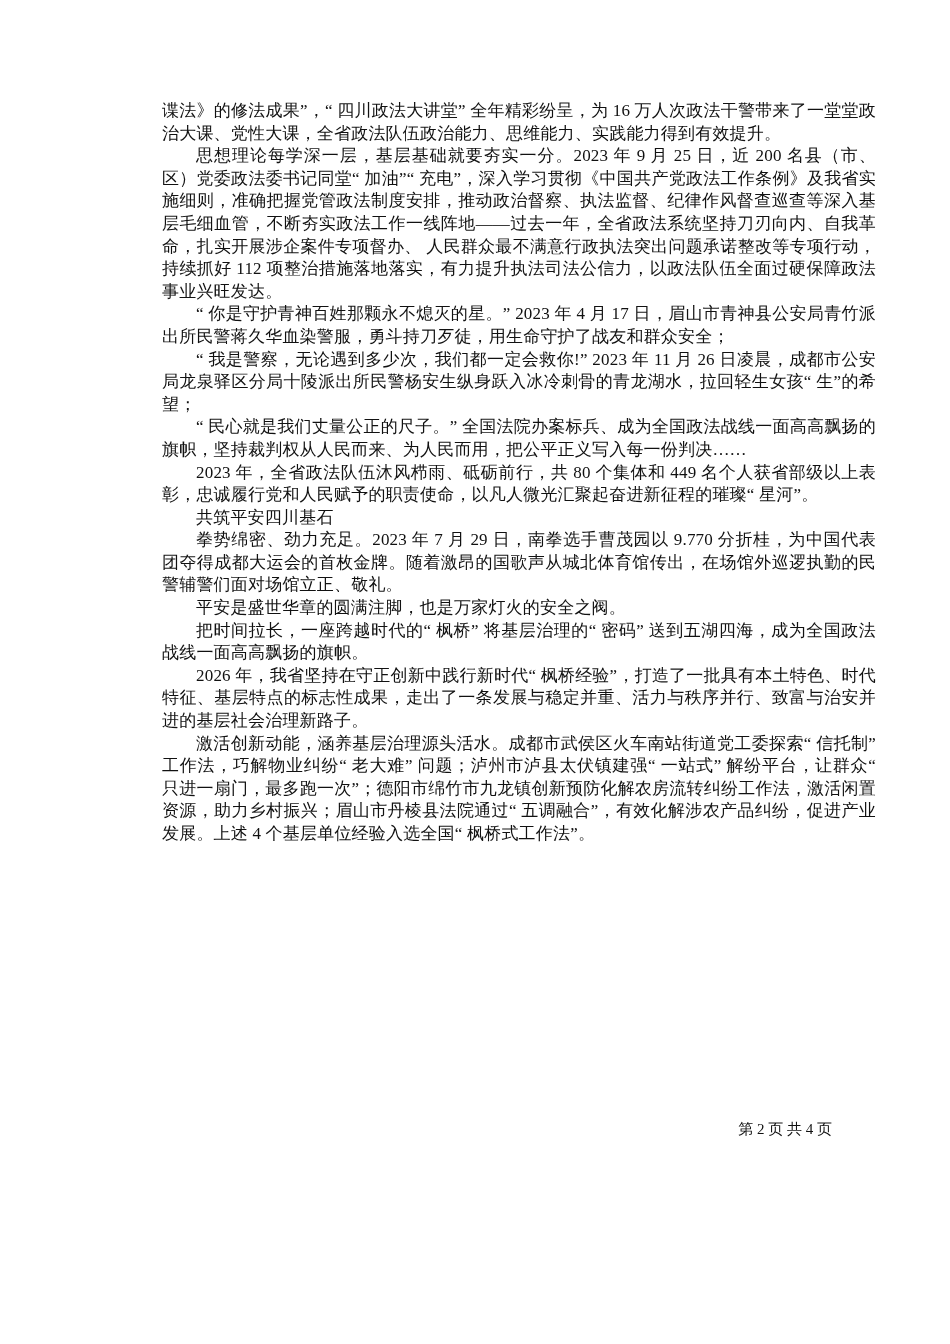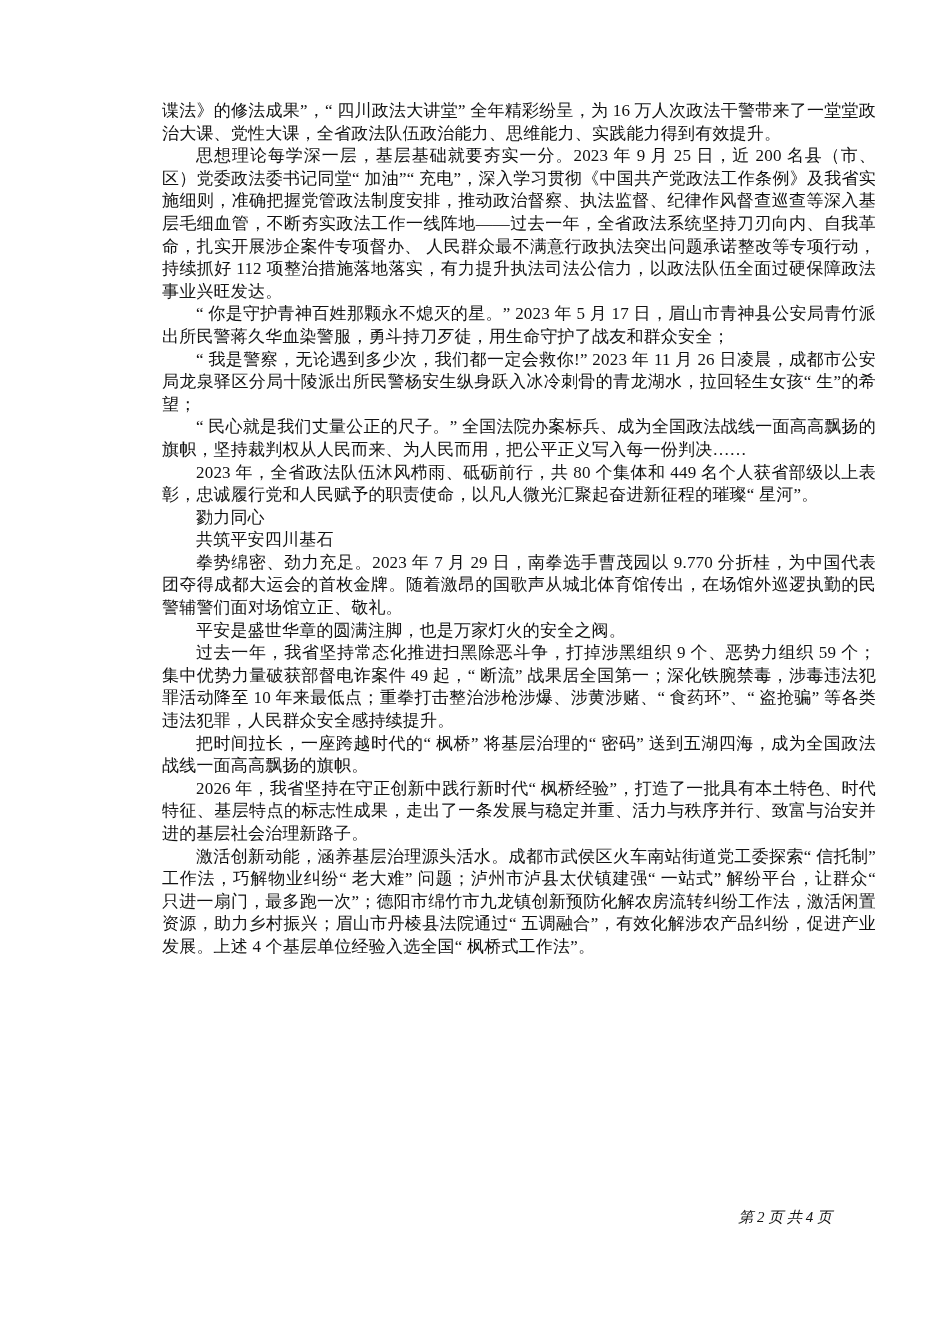--- a/index.html
+++ b/index.html
@@ -32,46 +32,43 @@
   .body-text p {
     margin: 0;
     padding: 0;
     text-indent: 2em;
   }
   .body-text p.no-indent {
     text-indent: 0;
   }
   .page-footer {
     position: absolute;
-    top: 1207px;
+    top: 1119px;
     right: 118px;
     font-size: 15px;
     line-height: 20px;
     color: #111111;
     text-align: right;
-    font-style: italic;
   }
 </style>
 </head>
 <body>
 
 <div class="page">
 
   <div class="body-text">
     <p class="no-indent">谍法》的修法成果”，“ 四川政法大讲堂” 全年精彩纷呈，为 16 万人次政法干警带来了一堂堂政治大课、党性大课，全省政法队伍政治能力、思维能力、实践能力得到有效提升。</p>
     <p>思想理论每学深一层，基层基础就要夯实一分。2023 年 9 月 25 日，近 200 名县（市、区）党委政法委书记同堂“ 加油”“ 充电”，深入学习贯彻《中国共产党政法工作条例》及我省实施细则，准确把握党管政法制度安排，推动政治督察、执法监督、纪律作风督查巡查等深入基层毛细血管，不断夯实政法工作一线阵地——过去一年，全省政法系统坚持刀刃向内、自我革命，扎实开展涉企案件专项督办、 人民群众最不满意行政执法突出问题承诺整改等专项行动， 持续抓好 112 项整治措施落地落实，有力提升执法司法公信力，以政法队伍全面过硬保障政法事业兴旺发达。</p>
-    <p>“ 你是守护青神百姓那颗永不熄灭的星。” 2023 年 5 月 17 日，眉山市青神县公安局青竹派出所民警蒋久华血染警服，勇斗持刀歹徒，用生命守护了战友和群众安全；</p>
+    <p>“ 你是守护青神百姓那颗永不熄灭的星。” 2023 年 4 月 17 日，眉山市青神县公安局青竹派出所民警蒋久华血染警服，勇斗持刀歹徒，用生命守护了战友和群众安全；</p>
     <p>“ 我是警察，无论遇到多少次，我们都一定会救你!” 2023 年 11 月 26 日凌晨，成都市公安局龙泉驿区分局十陵派出所民警杨安生纵身跃入冰冷刺骨的青龙湖水，拉回轻生女孩“ 生”的希望；</p>
     <p>“ 民心就是我们丈量公正的尺子。” 全国法院办案标兵、成为全国政法战线一面高高飘扬的旗帜，坚持裁判权从人民而来、为人民而用，把公平正义写入每一份判决……</p>
     <p>2023 年，全省政法队伍沐风栉雨、砥砺前行，共 80 个集体和 449 名个人获省部级以上表彰，忠诚履行党和人民赋予的职责使命，以凡人微光汇聚起奋进新征程的璀璨“ 星河”。</p>
-    <p>勠力同心</p>
     <p>共筑平安四川基石</p>
     <p>拳势绵密、劲力充足。2023 年 7 月 29 日，南拳选手曹茂园以 9.770 分折桂，为中国代表团夺得成都大运会的首枚金牌。随着激昂的国歌声从城北体育馆传出，在场馆外巡逻执勤的民警辅警们面对场馆立正、敬礼。</p>
     <p>平安是盛世华章的圆满注脚，也是万家灯火的安全之阀。</p>
-    <p>过去一年，我省坚持常态化推进扫黑除恶斗争，打掉涉黑组织 9 个、恶势力组织 59 个；集中优势力量破获部督电诈案件 49 起，“ 断流” 战果居全国第一；深化铁腕禁毒，涉毒违法犯罪活动降至 10 年来最低点；重拳打击整治涉枪涉爆、涉黄涉赌、“ 食药环”、“ 盗抢骗” 等各类违法犯罪，人民群众安全感持续提升。</p>
     <p>把时间拉长，一座跨越时代的“ 枫桥” 将基层治理的“ 密码” 送到五湖四海，成为全国政法战线一面高高飘扬的旗帜。</p>
     <p>2026 年，我省坚持在守正创新中践行新时代“ 枫桥经验”，打造了一批具有本土特色、时代特征、基层特点的标志性成果，走出了一条发展与稳定并重、活力与秩序并行、致富与治安并进的基层社会治理新路子。</p>
     <p>激活创新动能，涵养基层治理源头活水。成都市武侯区火车南站街道党工委探索“ 信托制” 工作法，巧解物业纠纷“ 老大难” 问题；泸州市泸县太伏镇建强“ 一站式” 解纷平台，让群众“ 只进一扇门，最多跑一次”；德阳市绵竹市九龙镇创新预防化解农房流转纠纷工作法，激活闲置资源，助力乡村振兴；眉山市丹棱县法院通过“ 五调融合”，有效化解涉农产品纠纷，促进产业发展。上述 4 个基层单位经验入选全国“ 枫桥式工作法”。</p>
   </div>
 
   <div class="page-footer">
     <span>第 2 页 共 4 页</span>
   </div>
 
 </div>

